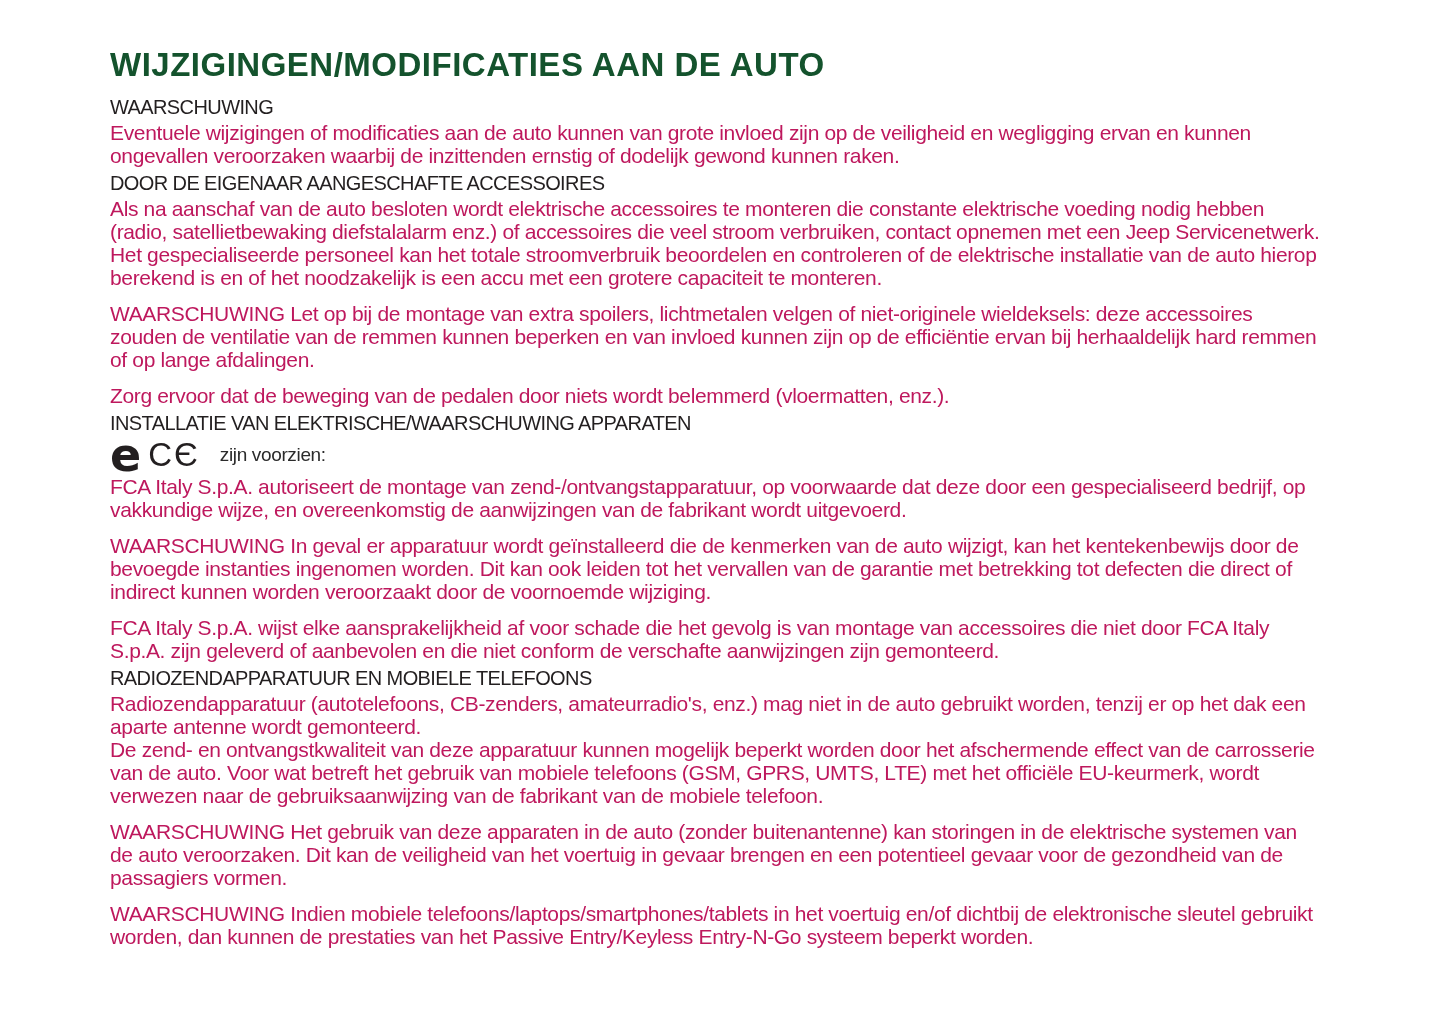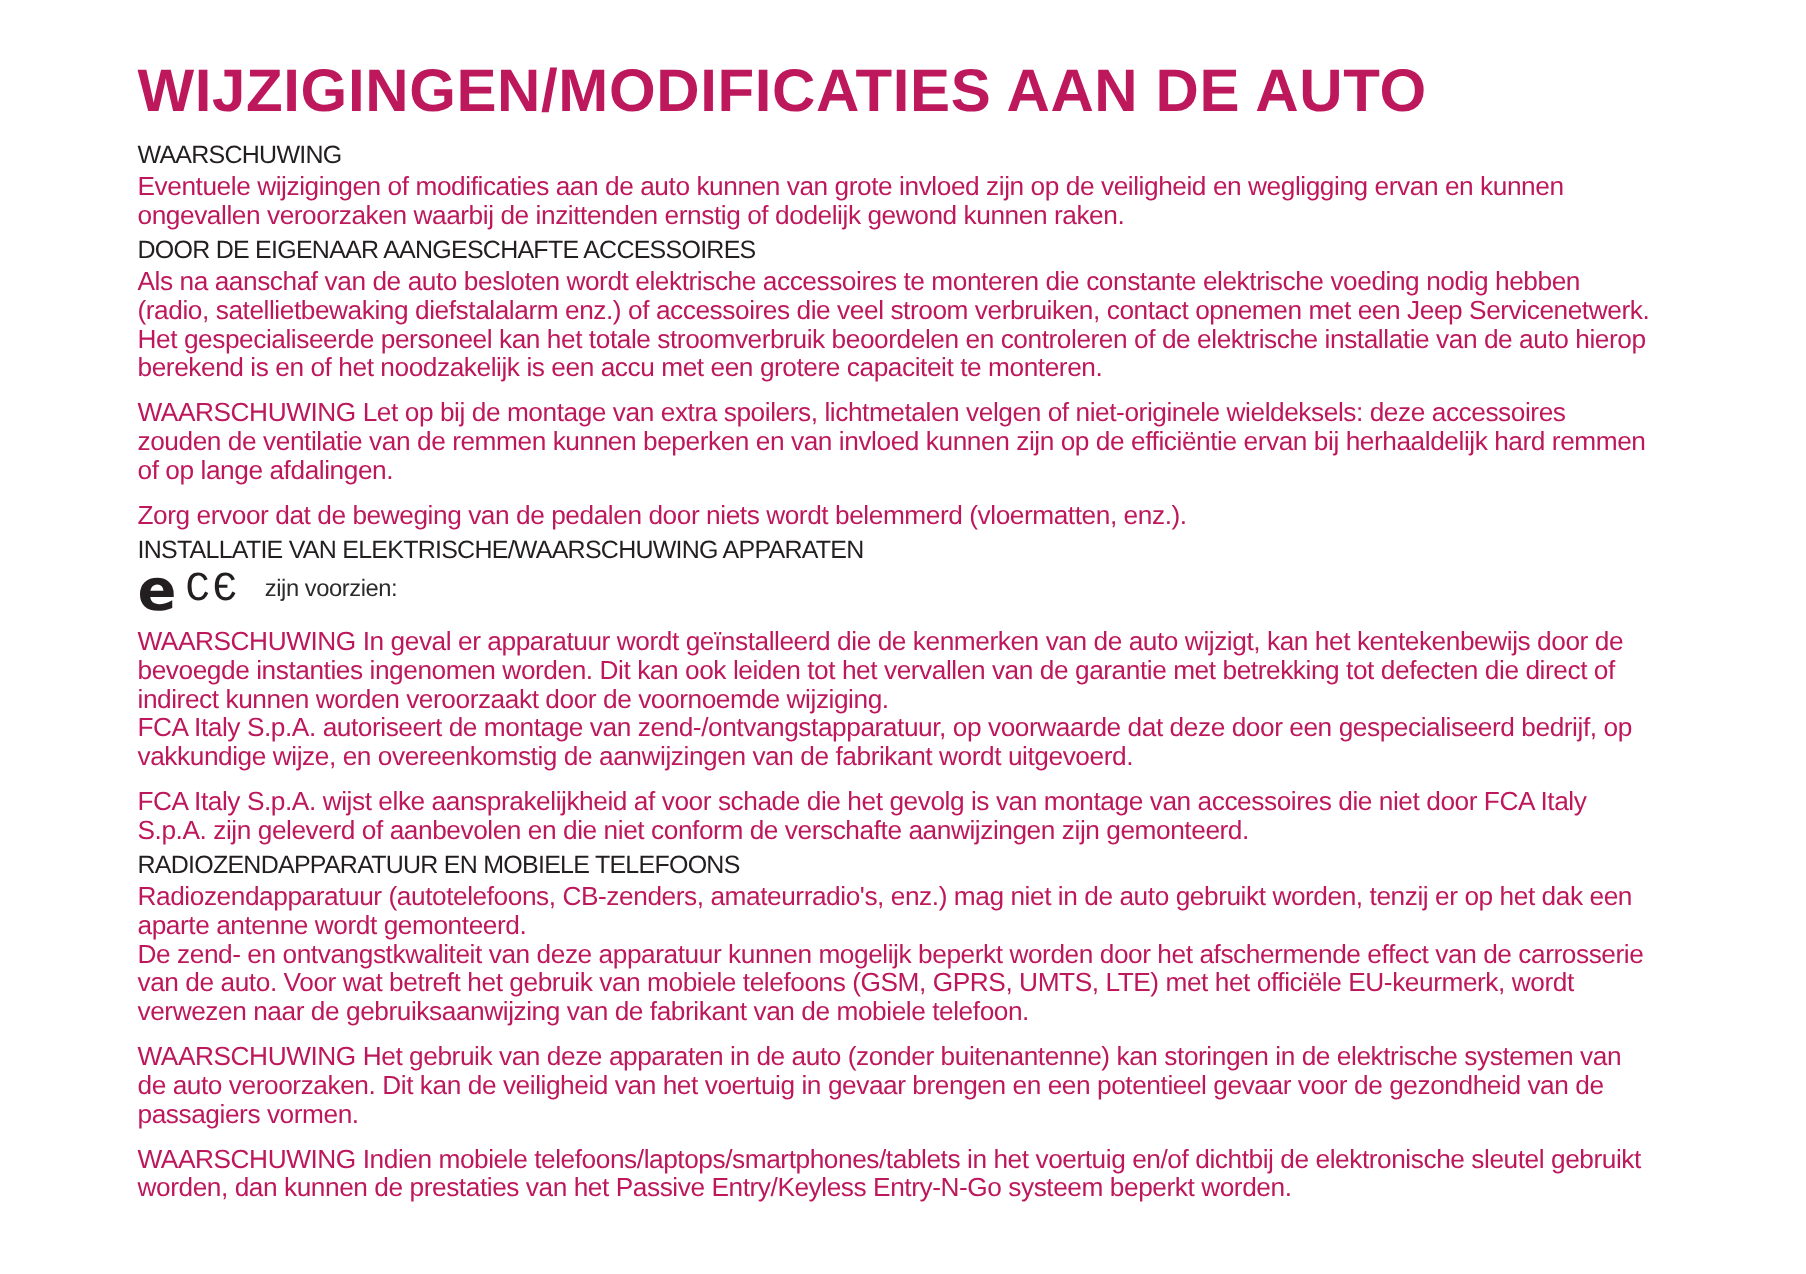--- a/index.html
+++ b/index.html
@@ -13,24 +13,24 @@
     font-family: "Liberation Sans", sans-serif;
     color: #2b2b2b;
     overflow: hidden;
   }
   .page {
     box-sizing: border-box;
     padding: 46px 115px 0 110px;
   }
   .doc-title {
     font-family: "Liberation Sans", sans-serif;
-    font-size: 48px;
+    font-size: 33px;
     font-weight: 900;
     letter-spacing: 0.5px;
-    color: #be185d;
+    color: #14532d;
     margin: 0 0 12px 0;
     white-space: nowrap;
   }
   .section-heading {
     font-size: 20px;
     font-weight: normal;
     letter-spacing: -0.6px;
     color: #231f20;
     margin: 5px 0 2px 0;
     white-space: nowrap;
@@ -54,21 +54,21 @@
   }
   .e-mark {
     font-family: "DejaVu Sans", sans-serif;
     font-size: 46px;
     font-weight: bold;
     line-height: 34px;
     color: #231f20;
     letter-spacing: 0;
   }
   .ce-mark {
-    font-family: Liberation Mono, monospace;
+    font-family: Liberation Sans, sans-serif;
     font-size: 33px;
     font-weight: normal;
     line-height: 34px;
     letter-spacing: 2px;
     color: #231f20;
   }
   .mark-suffix {
     font-size: 19px;
     letter-spacing: -0.35px;
     color: #2b2b2b;
@@ -92,22 +92,22 @@
   <p class="body-para gap">Zorg ervoor dat de beweging van de pedalen door niets wordt belemmerd (vloermatten, enz.).</p>
 
   <h2 class="section-heading">INSTALLATIE VAN ELEKTRISCHE/WAARSCHUWING APPARATEN</h2>
 
   <div class="mark-line">
     <span class="e-mark">e</span>
     <span class="ce-mark">CЄ</span>
     <span class="mark-suffix">zijn voorzien:</span>
   </div>
 
+  <p class="body-para">FCA Italy S.p.A. autoriseert de montage van zend-/ontvangstapparatuur, op voorwaarde dat deze door een gespecialiseerd bedrijf, op vakkundige wijze, en overeenkomstig de aanwijzingen van de fabrikant wordt uitgevoerd.</p>
   <p class="body-para gap">WAARSCHUWING In geval er apparatuur wordt geïnstalleerd die de kenmerken van de auto wijzigt, kan het kentekenbewijs door de bevoegde instanties ingenomen worden. Dit kan ook leiden tot het vervallen van de garantie met betrekking tot defecten die direct of indirect kunnen worden veroorzaakt door de voornoemde wijziging.</p>
-  <p class="body-para">FCA Italy S.p.A. autoriseert de montage van zend-/ontvangstapparatuur, op voorwaarde dat deze door een gespecialiseerd bedrijf, op vakkundige wijze, en overeenkomstig de aanwijzingen van de fabrikant wordt uitgevoerd.</p>
   <p class="body-para gap">FCA Italy S.p.A. wijst elke aansprakelijkheid af voor schade die het gevolg is van montage van accessoires die niet door FCA Italy S.p.A. zijn geleverd of aanbevolen en die niet conform de verschafte aanwijzingen zijn gemonteerd.</p>
 
   <h2 class="section-heading">RADIOZENDAPPARATUUR EN MOBIELE TELEFOONS</h2>
   <p class="body-para">Radiozendapparatuur (autotelefoons, CB-zenders, amateurradio's, enz.) mag niet in de auto gebruikt worden, tenzij er op het dak een aparte antenne wordt gemonteerd.</p>
   <p class="body-para">De zend- en ontvangstkwaliteit van deze apparatuur kunnen mogelijk beperkt worden door het afschermende effect van de carrosserie van de auto. Voor wat betreft het gebruik van mobiele telefoons (GSM, GPRS, UMTS, LTE) met het officiële EU-keurmerk, wordt verwezen naar de gebruiksaanwijzing van de fabrikant van de mobiele telefoon.</p>
   <p class="body-para gap">WAARSCHUWING Het gebruik van deze apparaten in de auto (zonder buitenantenne) kan storingen in de elektrische systemen van de auto veroorzaken. Dit kan de veiligheid van het voertuig in gevaar brengen en een potentieel gevaar voor de gezondheid van de passagiers vormen.</p>
   <p class="body-para gap">WAARSCHUWING Indien mobiele telefoons/laptops/smartphones/tablets in het voertuig en/of dichtbij de elektronische sleutel gebruikt worden, dan kunnen de prestaties van het Passive Entry/Keyless Entry-N-Go systeem beperkt worden.</p>
 
 </div>
 

